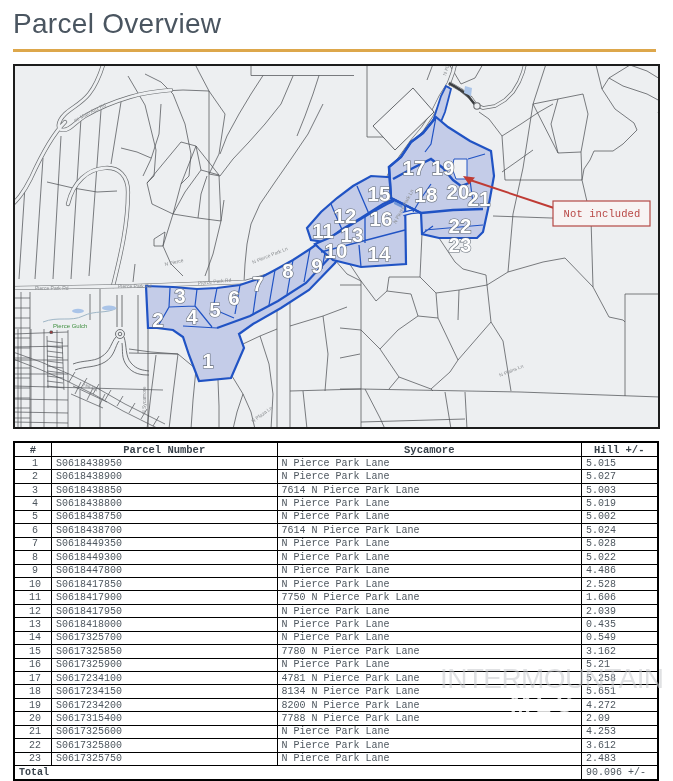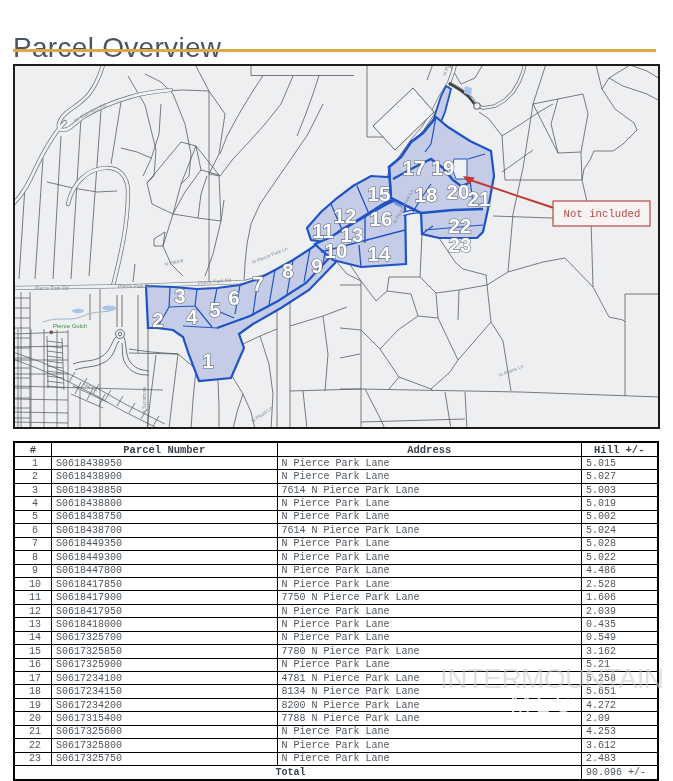--- a/index.html
+++ b/index.html
@@ -1,25 +1,25 @@
 <!DOCTYPE html>
 <html><head>
 <meta charset="utf-8">
 <style>
   html,body{margin:0;padding:0;}
   body{width:673px;height:781px;background:#ffffff;font-family:"Liberation Sans",sans-serif;position:relative;overflow:hidden;}
-  .title{position:absolute;left:13px;top:8px;font-size:28px;color:#4a5560;letter-spacing:0.3px;margin-top:24px;}
+  .title{position:absolute;left:13px;top:8px;font-size:28px;color:#4a5560;letter-spacing:0.3px;}
   .rule{position:absolute;left:13px;top:49px;width:643px;height:3px;background:#dda74b;}
   .map{position:absolute;left:13px;top:64px;}
   .ptable{position:absolute;left:13px;top:441px;border-collapse:collapse;table-layout:fixed;
           font-family:"Liberation Mono",monospace;font-size:10px;color:#4d565e;border:2px solid #000;}
   .ptable td,.ptable th{border:1px solid #000;padding:0 0 0 4px;height:12.45px;overflow:hidden;white-space:nowrap;text-align:left;vertical-align:middle;}
   .ptable th{text-align:center;padding:0;height:13px;font-size:10.5px;color:#39424b;}
   .wm1{position:absolute;left:440px;top:663px;font-size:28px;font-weight:normal;color:rgba(198,200,204,.55);letter-spacing:-0.6px;white-space:nowrap;}
-  .wm2{position:absolute;left:510px;top:689px;font-size:25px;font-weight:normal;color:rgba(255,255,255,.82);letter-spacing:5px;}
+  .wm2{position:absolute;left:510px;top:689px;font-size:25px;font-weight:bold;color:rgba(255,255,255,.82);letter-spacing:5px;}
 </style>
 </head>
 <body>
 
 <div class="title">Parcel Overview</div>
 
 <div class="rule"></div>
 
 <svg class="map" width="647" height="365" viewBox="0 0 647 365">
 
@@ -254,21 +254,21 @@
       <col style="width:37.5px">
       <col style="width:225.5px">
       <col style="width:304.5px">
       <col style="width:76px">
     </colgroup>
 
   <tbody>
       <tr>
         <th>#</th>
         <th>Parcel Number</th>
-        <th>Address</th>
+        <th>Sycamore</th>
         <th>Hill +/-</th>
       </tr>
 
   <tr>
         <td style="text-align:center">1</td>
         <td>S0618438950</td>
         <td>N Pierce Park Lane</td>
         <td>5.015</td>
       </tr>
 
@@ -420,21 +420,21 @@
       </tr>
 
   <tr>
         <td style="text-align:center">23</td>
         <td>S0617325750</td>
         <td>N Pierce Park Lane</td>
         <td>2.483</td>
       </tr>
 
   <tr>
-        <td colspan="3" style="text-align:center;padding-right:19px;font-weight:bold;color:#39424b">Total</td>
+        <td colspan="3" style="text-align:left;padding-right:19px;font-weight:bold;color:#39424b">Total</td>
         <td>90.096 +/-</td>
       </tr>
 </tbody>
   </table>
 
 <div class="wm1">INTERMOUNTAIN</div>
 
 <div class="wm2">MLS</div>
 
 </body></html>

